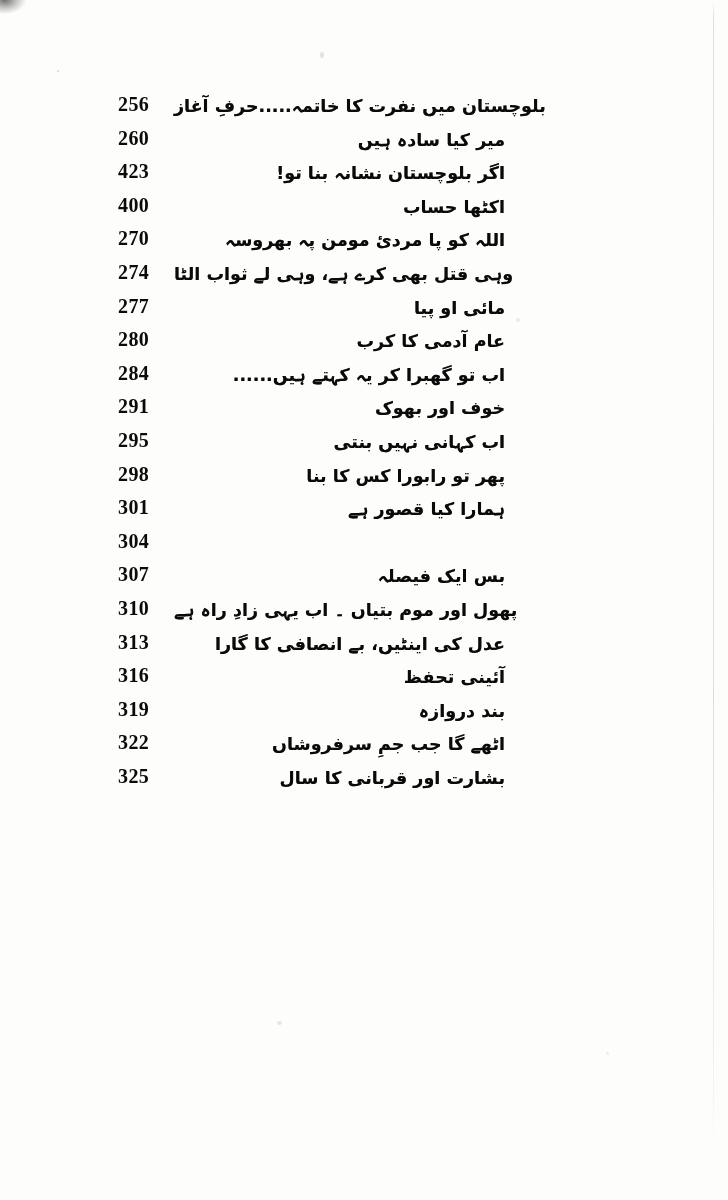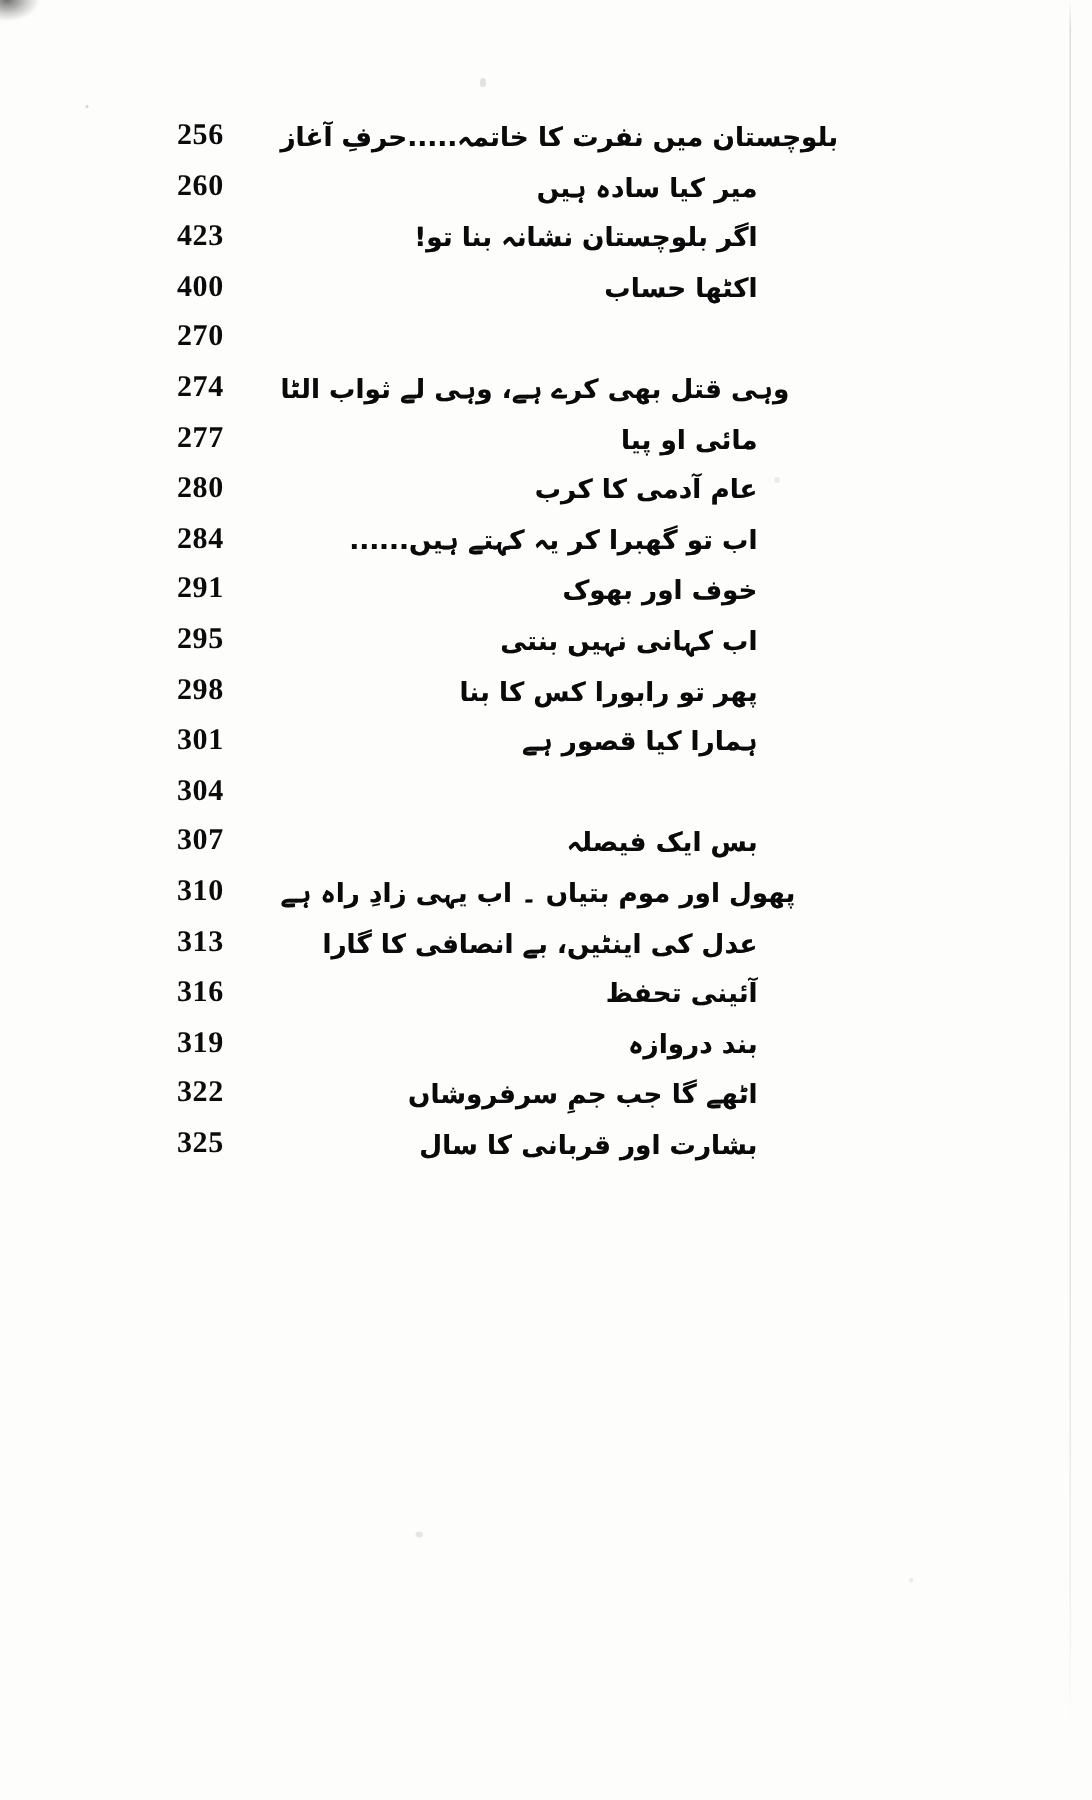--- a/index.html
+++ b/index.html
@@ -54,21 +54,21 @@
   .speck-a { left: 57px;  top: 70px;  width: 2px; height: 2px; }
   .speck-b { left: 320px; top: 52px;  width: 4px; height: 6px; background: rgba(0,0,0,0.10); border-radius: 40%; }
   .speck-c { left: 277px; top: 1021px; width: 5px; height: 4px; background: rgba(0,0,0,0.09); }
   .speck-d { left: 516px; top: 318px; width: 4px; height: 4px; background: rgba(0,0,0,0.07); }
   .speck-e { left: 606px; top: 1052px; width: 3px; height: 3px; background: rgba(0,0,0,0.07); }
 
   
   .toc {
     position: absolute;
     left: 0;
-    top: 80px;
+    top: 94px;
     width: 728px;
   }
   .toc-row {
     display: flex;
     align-items: baseline;
     height: 33.6px;
     padding: 0 223px 0 118px;
   }
   .toc-page-number {
     flex: 0 0 auto;
@@ -86,21 +86,20 @@
     text-align: right;
     direction: rtl;
     unicode-bidi: isolate;
     font-family: "DejaVu Sans", "Liberation Sans", sans-serif;
     font-size: 17.5px;
     line-height: 1;
     color: #0a0a0a;
     white-space: nowrap;
     font-weight: 600;
     transform: translateY(1px);
-    margin-left: 13px;
   }
   
   .toc-row:nth-child(odd) .toc-title { text-shadow: 0 0 0.35px rgba(0,0,0,0.55); }
   .toc-row:nth-child(even) .toc-title { text-shadow: 0 0 0.2px rgba(0,0,0,0.4); }
 </style>
 </head>
 <body>
 
 <div class="page">
 
@@ -124,20 +123,21 @@
       <div class="toc-row">
         <span class="toc-page-number">423</span>
         <span class="toc-title">اگر بلوچستان نشانہ بنا تو!</span>
       </div>
       <div class="toc-row">
         <span class="toc-page-number">400</span>
         <span class="toc-title">اکٹھا حساب</span>
       </div>
       <div class="toc-row">
         <span class="toc-page-number">270</span>
+        <span class="toc-title">اللہ کو پا مردیٔ مومن پہ بھروسہ</span>
       </div>
       <div class="toc-row">
         <span class="toc-page-number">274</span>
         <span class="toc-title">وہی قتل بھی کرے ہے، وہی لے ثواب الٹا</span>
       </div>
       <div class="toc-row">
         <span class="toc-page-number">277</span>
         <span class="toc-title">مائی او پیا</span>
       </div>
       <div class="toc-row">

